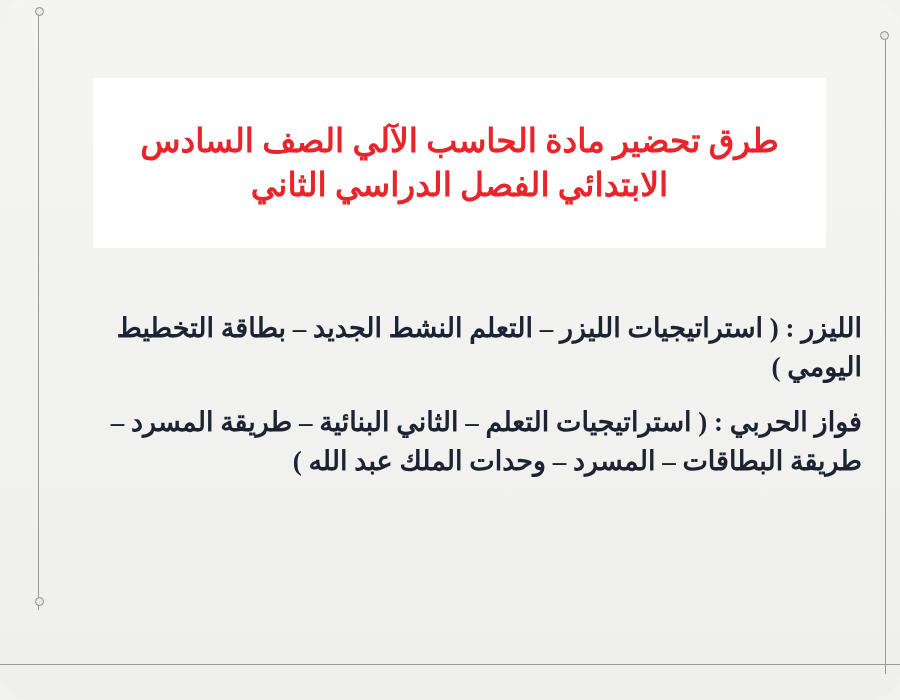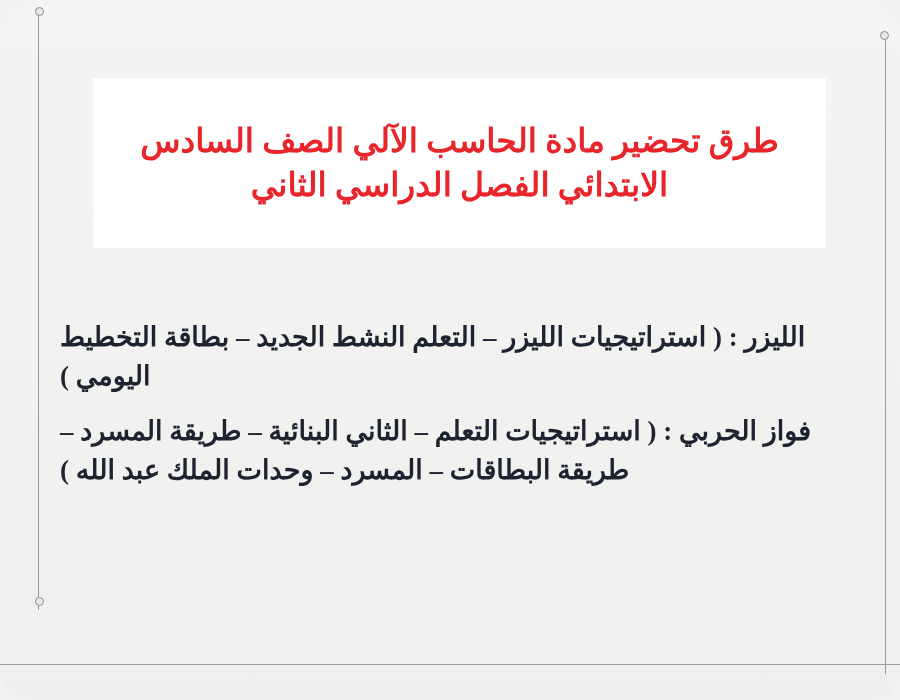--- a/index.html
+++ b/index.html
@@ -75,23 +75,23 @@
     right: 38px;
     top: 305px;
     direction: rtl;
     text-align: center;
   }
   .para {
     color: #1d2330;
     font-weight: bold;
     font-size: 27px;
     line-height: 1.44;
-    text-align: left;
+    text-align: right;
     direction: rtl;
-    margin: 13px 0 4px 0;
+    margin: 4px 0 4px 0;
     font-family: "Liberation Serif", "DejaVu Serif", serif;
   }
   .para.second {
     margin-top: 16px;
   }
 </style>
 </head>
 <body>
 
 <div class="slide">

